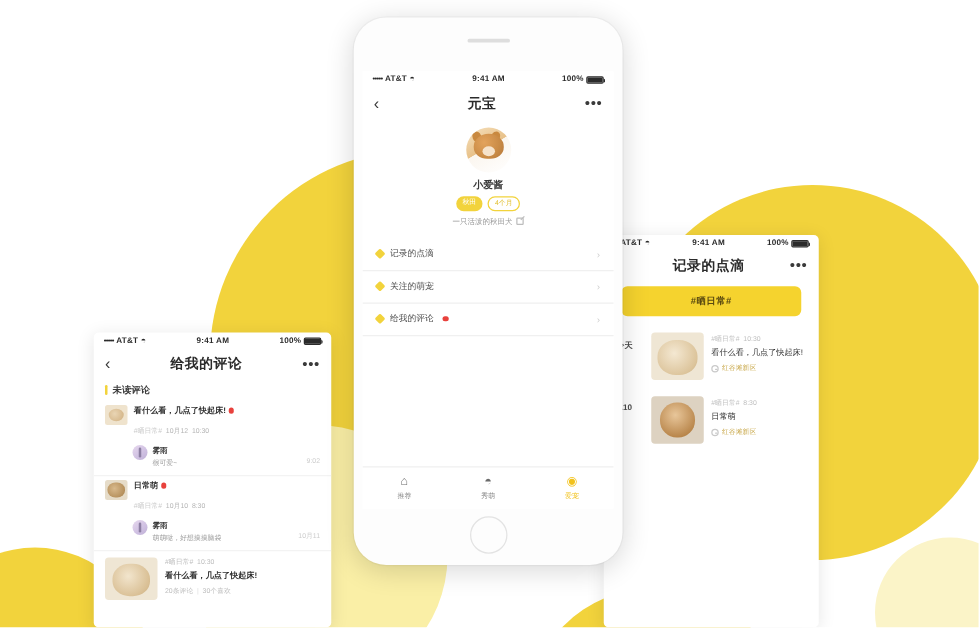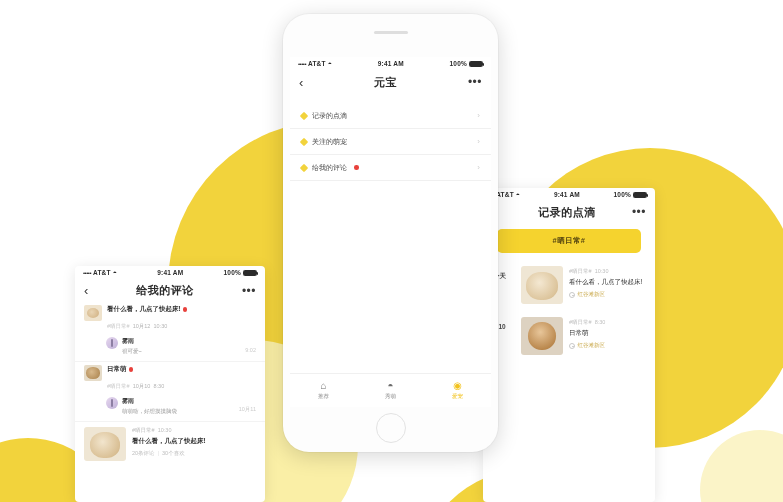--- a/index.html
+++ b/index.html
@@ -197,20 +197,24 @@
         <span class="batt"></span>
       </span>
     </div>
 
     <div class="navbar l-navbar">
       <span class="nav-back">‹</span>
       <span class="nav-title">给我的评论</span>
       <span class="nav-more">•••</span>
     </div>
 
+    <div class="sec-head">
+      <span class="sec-bar"></span>
+      <span class="sec-title">未读评论</span>
+    </div>
 
     <div class="cmt">
       <div class="cmt-top">
         <span class="thumb d1"></span>
         <span class="cmt-body">
           <span class="cmt-title">
             <span>看什么看，几点了快起床!</span>
               <span class="red-dot"></span>
           </span>
           <span class="cmt-meta">
@@ -338,20 +342,37 @@
           <span class="batt"></span>
         </span>
       </div>
 
       <div class="navbar c-navbar">
         <span class="nav-back">‹</span>
         <span class="nav-title">元宝</span>
         <span class="nav-more">•••</span>
       </div>
 
+      <div class="profile">
+        <div class="avatar-ring">
+          <span class="ear-l"></span>
+          <span class="ear-r"></span>
+          <span class="dogface"></span>
+          <span class="snout"></span>
+        </div>
+        <div class="pet-name">小爱酱</div>
+        <div class="badges">
+          <span class="badge solid">秋田</span>
+          <span class="badge outline">4个月</span>
+        </div>
+        <div class="bio">
+          <span>一只活泼的秋田犬</span>
+          <span class="bio-edit"></span>
+        </div>
+      </div>
 
       <div class="menu">
         <div class="menu-row">
           <span class="diamond"></span>
           <span class="menu-label">记录的点滴</span>
           <span class="chev">›</span>
         </div>
         <div class="menu-row">
           <span class="diamond"></span>
           <span class="menu-label">关注的萌宠</span>

